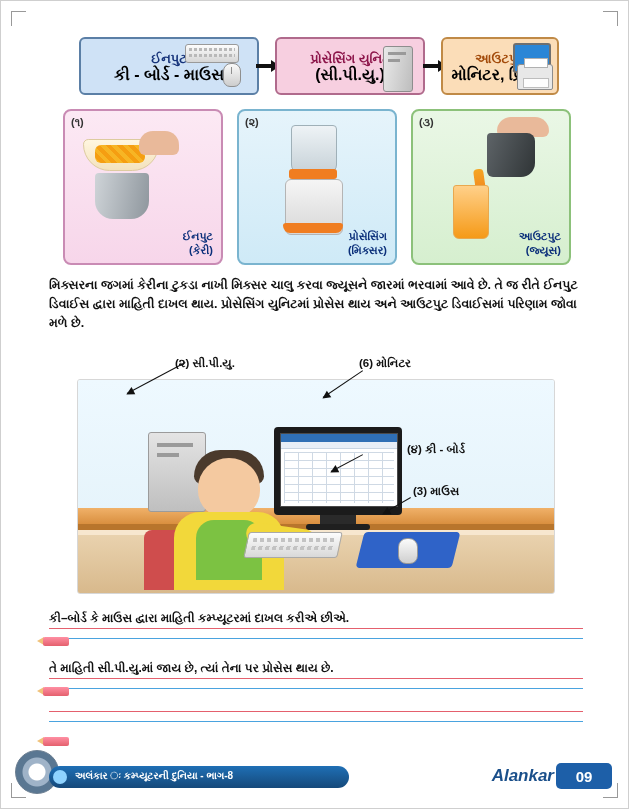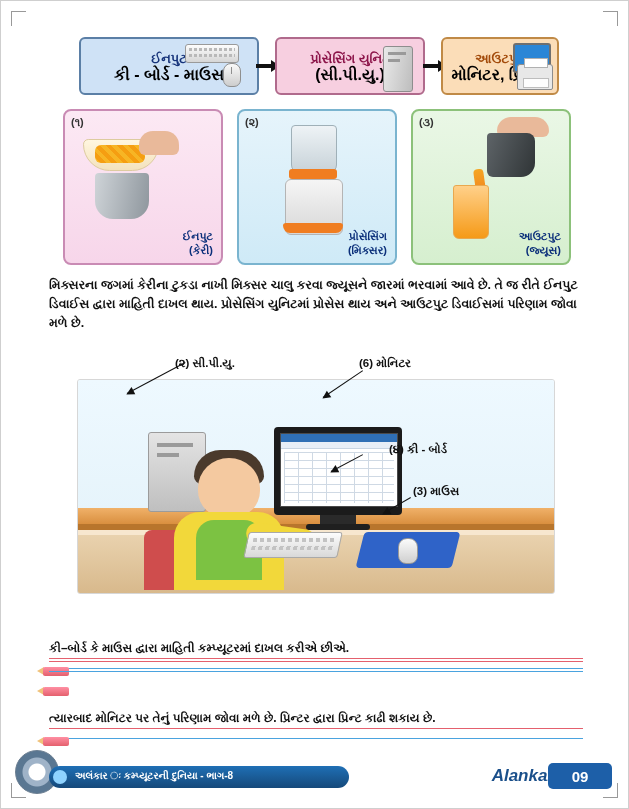--- a/index.html
+++ b/index.html
@@ -133,21 +133,21 @@
   
   .footer{position:absolute;left:0;right:0;bottom:14px;height:40px;}
   .cd{position:absolute;left:14px;bottom:0;width:42px;height:42px;border-radius:50%;
       background:radial-gradient(circle at 50% 50%,#ffffff 0 8px,#9fb3c8 9px 14px,#5a7792 15px 21px);
       border:1px solid #6a7d90;}
   .fbar{position:absolute;left:48px;bottom:6px;width:300px;height:22px;
       background:linear-gradient(#1f6fb5,#15497a);border-radius:11px;}
   .fbar span{position:absolute;left:26px;top:4px;color:#fff;font-size:10px;font-weight:bold;}
   .fdots{position:absolute;left:52px;bottom:10px;width:14px;height:14px;border-radius:50%;background:#8fd3ff;}
   .brand{position:absolute;right:74px;bottom:8px;color:#1a4f8a;font-size:17px;font-weight:bold;font-style:italic;}
-  .pagenum{position:absolute;right:16px;bottom:5px;width:64px;height:26px;background:#1d5fa8;border-radius:5px;color:#fff;
+  .pagenum{position:absolute;right:16px;bottom:5px;width:56px;height:26px;background:#1d5fa8;border-radius:5px;color:#fff;
       font-size:15px;font-weight:bold;display:flex;align-items:center;justify-content:center;}
 </style>
 </head>
 <body>
 
 <div class="page">
 
   <div class="crop tl"></div>
   <div class="crop tr"></div>
   <div class="crop bl"></div>
@@ -250,47 +250,47 @@
     <div class="mousepad"></div>
     <div class="mouse-big"></div>
   </div>
 
   <div class="callout" style="left:174px;top:356px;">(૨) સી.પી.યુ.</div>
   <div class="line" style="left:126px;top:392px;width:66px;transform:rotate(-28deg);"></div>
 
   <div class="callout" style="left:358px;top:356px;">(6) મોનિટર</div>
   <div class="line" style="left:322px;top:396px;width:48px;transform:rotate(-34deg);"></div>
 
-  <div class="callout" style="left:344px;top:442px;padding-left:44px;">(૪) કી - બોર્ડ</div>
+  <div class="callout" style="left:362px;top:442px;padding-left:44px;">(૪) કી - બોર્ડ</div>
   <div class="line" style="left:330px;top:470px;width:36px;transform:rotate(-28deg);"></div>
 
   <div class="callout" style="left:412px;top:484px;">(3) માઉસ</div>
   <div class="line" style="left:382px;top:512px;width:32px;transform:rotate(-30deg);"></div>
 
-  <div class="ansblock" style="top:640px;">
+  <div class="ansblock" style="top:610px;">
     <div class="anstext">કી–બોર્ડ કે માઉસ  દ્વારા માહિતી કમ્પ્યૂટરમાં દાખલ કરીએ છીએ.</div>
     <div class="rule-red"></div>
     <div class="rule-blue"></div>
     <div class="pencil" style="top:26px;">
       <div class="tip"></div>
         <div class="body"></div>
     </div>
   </div>
 
   <div class="ansblock" style="top:660px;">
+    <div class="anstext">તે માહિતી સી.પી.યુ.માં જાય છે, ત્યાં તેના પર પ્રોસેસ થાય છે.</div>
     <div class="rule-red"></div>
     <div class="rule-blue"></div>
     <div class="pencil" style="top:26px;">
       <div class="tip"></div>
         <div class="body"></div>
     </div>
   </div>
 
   <div class="ansblock" style="top:710px;">
-    <div class="anstext">ત્યારબાદ મોનિટર પર તેનું પરિણામ જોવા મળે છે. પ્રિન્ટર દ્વારા પ્રિન્ટ કાઢી શકાય છે.</div>
     <div class="rule-red"></div>
     <div class="rule-blue"></div>
     <div class="pencil" style="top:26px;">
       <div class="tip"></div>
         <div class="body"></div>
     </div>
   </div>
 
   <div class="footer">
     <div class="cd"></div>

